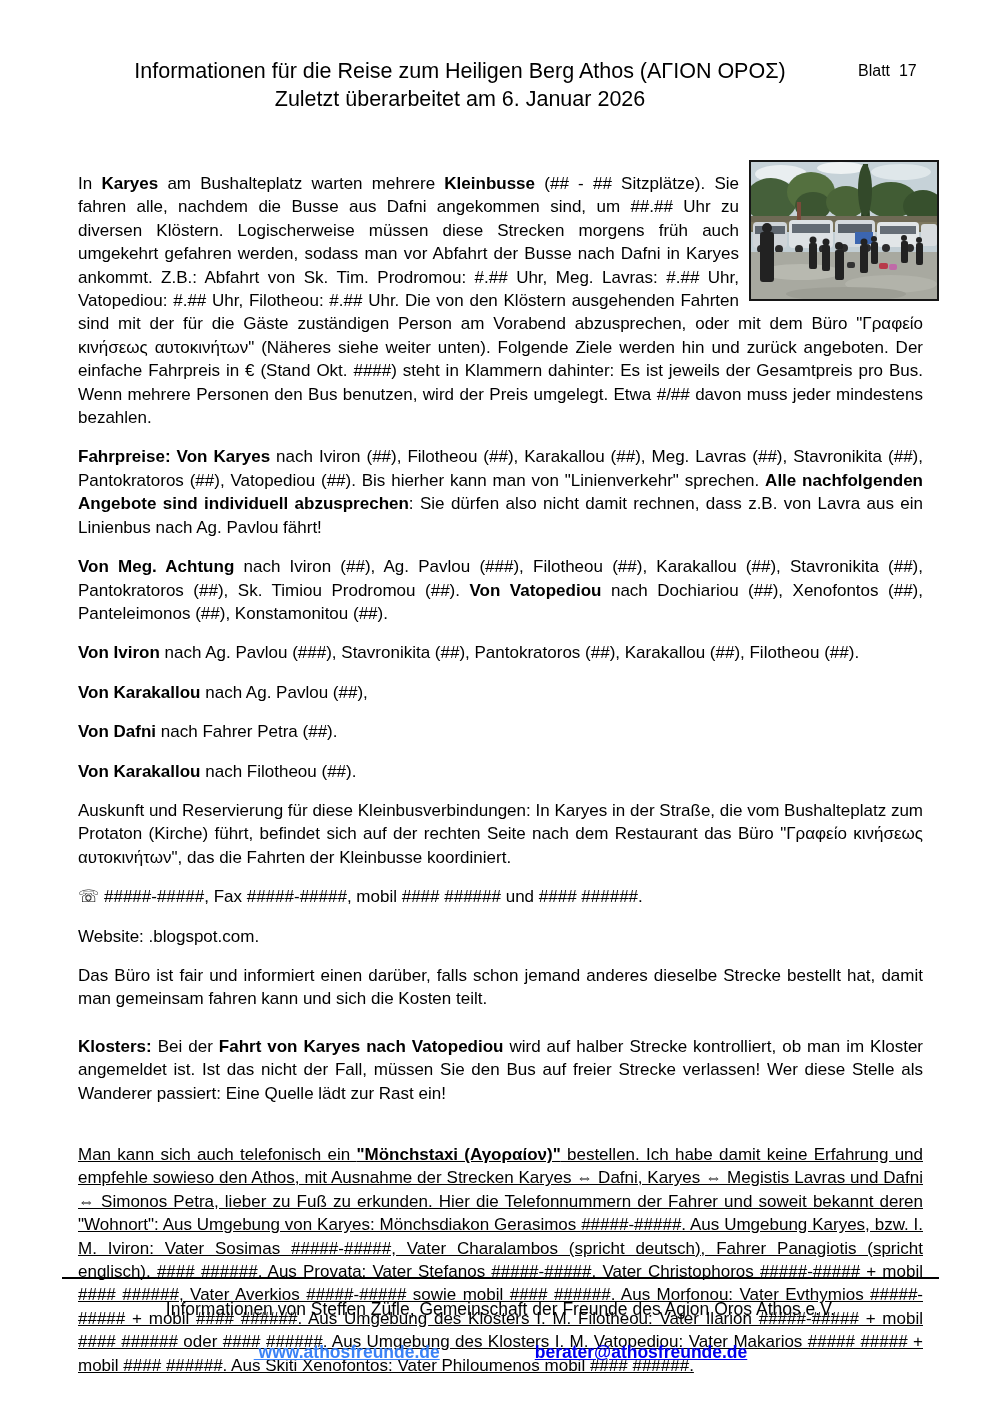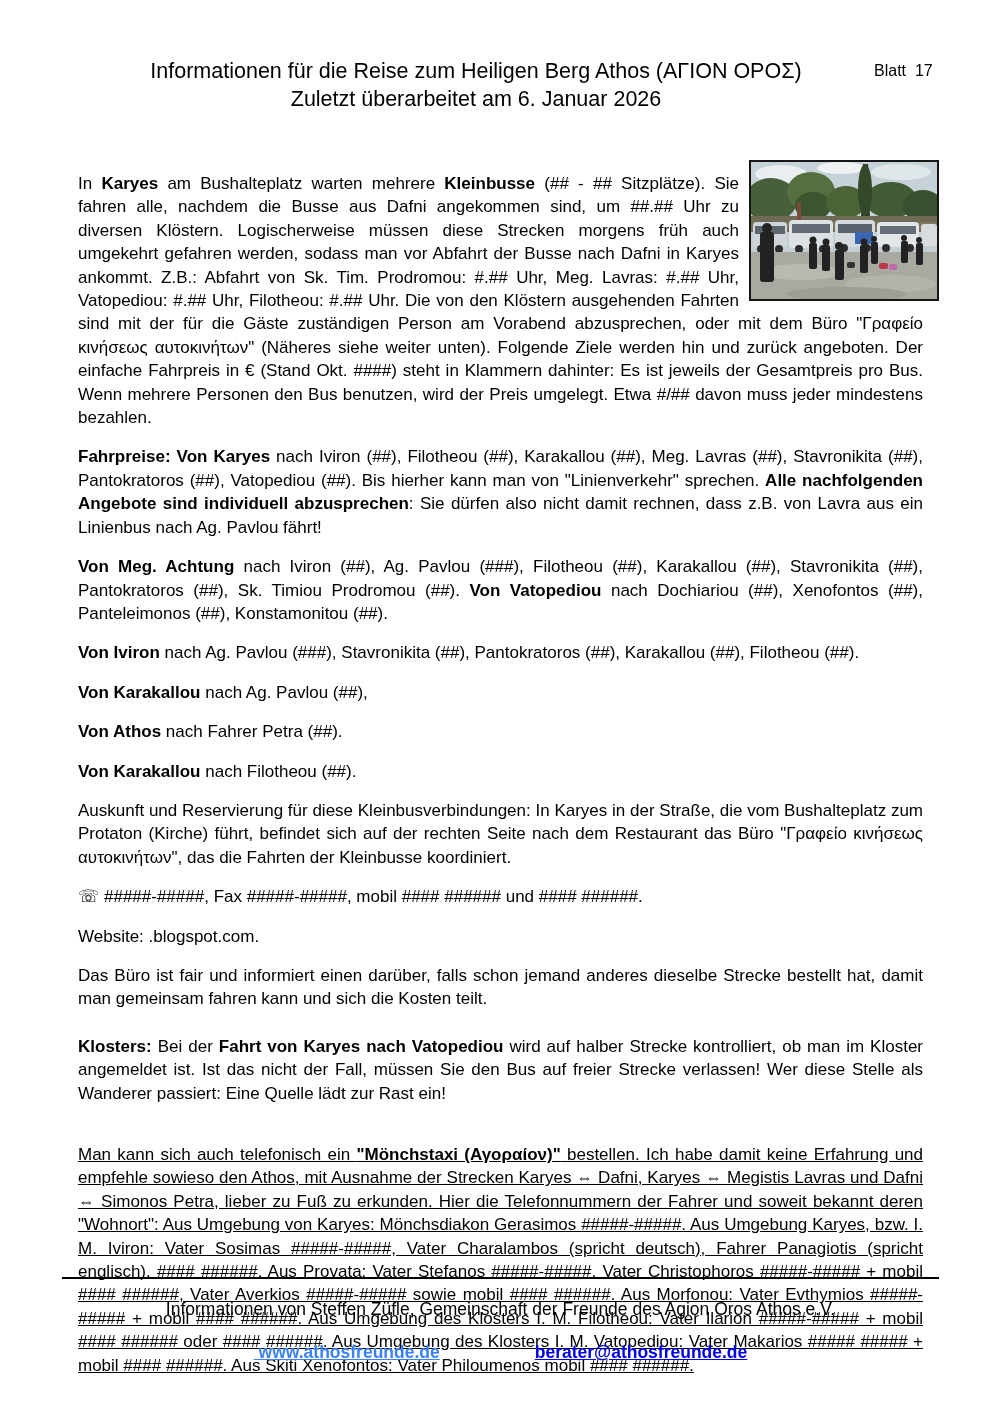--- a/index.html
+++ b/index.html
@@ -4,21 +4,21 @@
 <style>
   * { margin:0; padding:0; box-sizing:border-box; }
   html,body { background:#ffffff; }
   body {
     width:996px; height:1409px; position:relative; overflow:hidden;
     font-family:"Liberation Sans","DejaVu Sans",sans-serif; color:#000;
   }
   .page { position:absolute; inset:0; background:#fff; }
 
   
-  .header { position:absolute; top:57px; left:16px; width:920px; text-align:center; }
+  .header { position:absolute; top:57px; left:0; width:920px; text-align:center; }
   .title-main { font-size:21.5px; line-height:28px; white-space:pre; }
   .sheet-label { position:absolute; top:0; left:858px; font-size:16px; line-height:28px; white-space:pre; }
   .subtitle { font-size:21.5px; line-height:28px; }
 
   
   .doc-body {
     position:absolute; top:156px; left:62px; width:877px;
     font-size:17px; line-height:23.4px; text-align:justify;
   }
   .para { margin:16px; }
@@ -121,21 +121,21 @@
             <rect x="165" y="81" width="7" height="22" rx="2"></rect>
         </g>
       </svg>
     </div>
 
   <p class="para"><span>In </span><b>Karyes</b><span> am Bushalteplatz warten mehrere </span><b>Kleinbusse</b><span> (## - ## Sitzplätze). Sie fahren alle, nachdem die Busse aus Dafni angekommen sind, um ##.## Uhr zu diversen Klöstern. Logischerweise müssen diese Strecken morgens früh auch umgekehrt gefahren werden, sodass man vor Abfahrt der Busse nach Dafni in Karyes ankommt. Z.B.: Abfahrt von Sk. Tim. Prodromou: #.## Uhr, Meg. Lavras: #.## Uhr, Vatopediou: #.## Uhr, Filotheou: #.## Uhr. Die von den Klöstern ausgehenden Fahrten sind mit der für die Gäste zuständigen Person am Vorabend abzusprechen, oder mit dem Büro "Γραφείο κινήσεως αυτοκινήτων" (Näheres siehe weiter unten). Folgende Ziele werden hin und zurück angeboten. Der einfache Fahrpreis in € (Stand Okt. ####) steht in Klammern dahinter: Es ist jeweils der Gesamtpreis pro Bus. Wenn mehrere Personen den Bus benutzen, wird der Preis umgelegt. Etwa #/## davon muss jeder mindestens bezahlen.</span></p>
       <p class="para"><b>Fahrpreise: Von Karyes</b><span> nach Iviron (##), Filotheou (##), Karakallou (##), Meg. Lavras (##), Stavronikita (##), Pantokratoros (##), Vatopediou (##). Bis hierher kann man von "Linienverkehr" sprechen. </span><b>Alle nachfolgenden Angebote sind individuell abzusprechen</b><span>: Sie dürfen also nicht damit rechnen, dass z.B. von Lavra aus ein Linienbus nach Ag. Pavlou fährt!</span></p>
       <p class="para"><b>Von Meg. Achtung</b><span> nach Iviron (##), Ag. Pavlou (###), Filotheou (##), Karakallou (##), Stavronikita (##), Pantokratoros (##), Sk. Timiou Prodromou (##). </span><b>Von Vatopediou</b><span> nach Dochiariou (##), Xenofontos (##), Panteleimonos (##), Konstamonitou (##).</span></p>
       <p class="para"><b>Von Iviron</b><span> nach Ag. Pavlou (###), Stavronikita (##), Pantokratoros (##), Karakallou (##), Filotheou (##).</span></p>
       <p class="para"><b>Von Karakallou</b><span> nach Ag. Pavlou (##),</span></p>
-      <p class="para"><b>Von Athos</b><span> nach Fahrer Petra (##).</span></p>
+      <p class="para"><b>Von Dafni</b><span> nach Fahrer Petra (##).</span></p>
       <p class="para"><b>Von Karakallou</b><span> nach Filotheou (##).</span></p>
       <p class="para"><span>Auskunft und Reservierung für diese Kleinbusverbindungen: In Karyes in der Straße, die vom Bushalteplatz zum Protaton (Kirche) führt, befindet sich auf der rechten Seite nach dem Restaurant das Büro "Γραφείο κινήσεως αυτοκινήτων", das die Fahrten der Kleinbusse koordiniert.</span></p>
       <p class="para"><span>☏ #####-#####, Fax #####-#####, mobil #### ###### und #### ######.</span></p>
       <p class="para"><span>Website: .blogspot.com.</span></p>
       <p class="para"><span>Das Büro ist fair und informiert einen darüber, falls schon jemand anderes dieselbe Strecke bestellt hat, damit man gemeinsam fahren kann und sich die Kosten teilt.</span></p>
       <p class="para gap1"><b>Klosters:</b><span> Bei der </span><b>Fahrt von Karyes nach Vatopediou</b><span> wird auf halber Strecke kontrolliert, ob man im Kloster angemeldet ist. Ist das nicht der Fall, müssen Sie den Bus auf freier Strecke verlassen! Wer diese Stelle als Wanderer passiert: Eine Quelle lädt zur Rast ein!</span></p>
       <p class="para gap2"><span>Man kann sich auch telefonisch ein </span><b>"Mönchstaxi (Αγοραίον)"</b><span> bestellen. Ich habe damit keine Erfahrung und empfehle sowieso den Athos, mit Ausnahme der Strecken Karyes ⇔ Dafni, Karyes ⇔ Megistis Lavras und Dafni ⇔ Simonos Petra, lieber zu Fuß zu erkunden. Hier die Telefonnummern der Fahrer und soweit bekannt deren "Wohnort":    Aus Umgebung von Karyes: Mönchsdiakon Gerasimos #####-#####. Aus Umgebung Karyes, bzw. I. M. Iviron: Vater Sosimas #####-#####, Vater Charalambos (spricht deutsch), Fahrer Panagiotis (spricht englisch), #### ######. Aus Provata: Vater Stefanos #####-#####, Vater Christophoros #####-##### + mobil #### ######, Vater Averkios #####-##### sowie mobil #### ######. Aus Morfonou: Vater Evthymios #####-##### + mobil #### ######. Aus Umgebung des Klosters I. M. Filotheou: Vater Ilarion #####-##### + mobil #### ###### oder #### ######. Aus Umgebung des Klosters I. M. Vatopediou: Vater Makarios ##### ##### + mobil #### ######. Aus Skiti Xenofontos: Vater Philoumenos mobil #### ######.</span></p>
     </div>
 
   <div class="footer">

